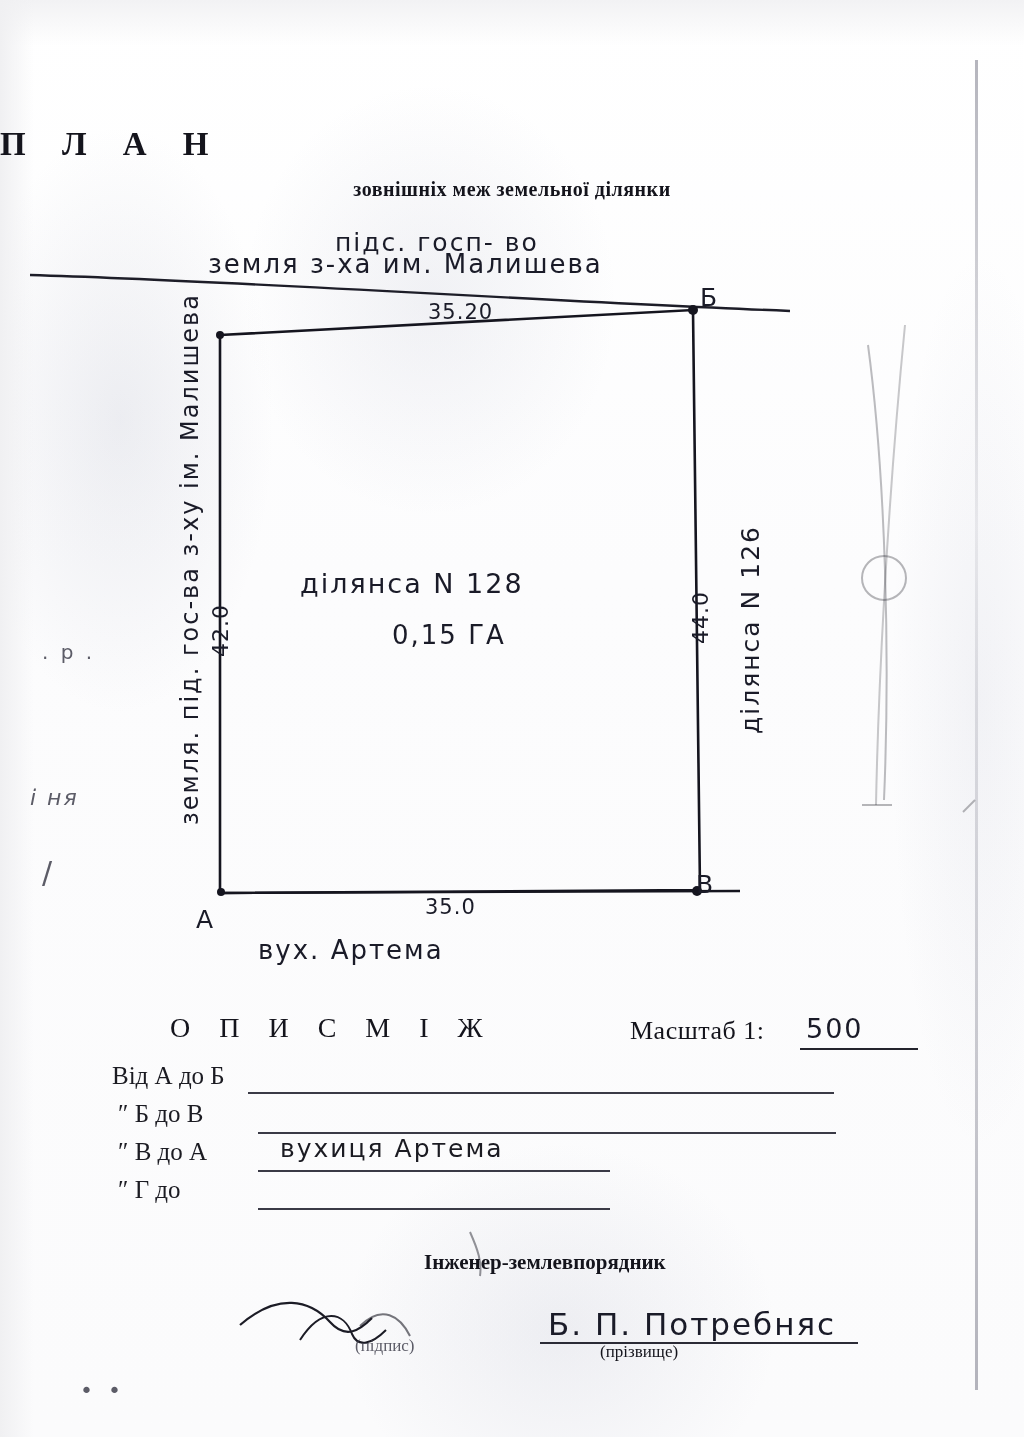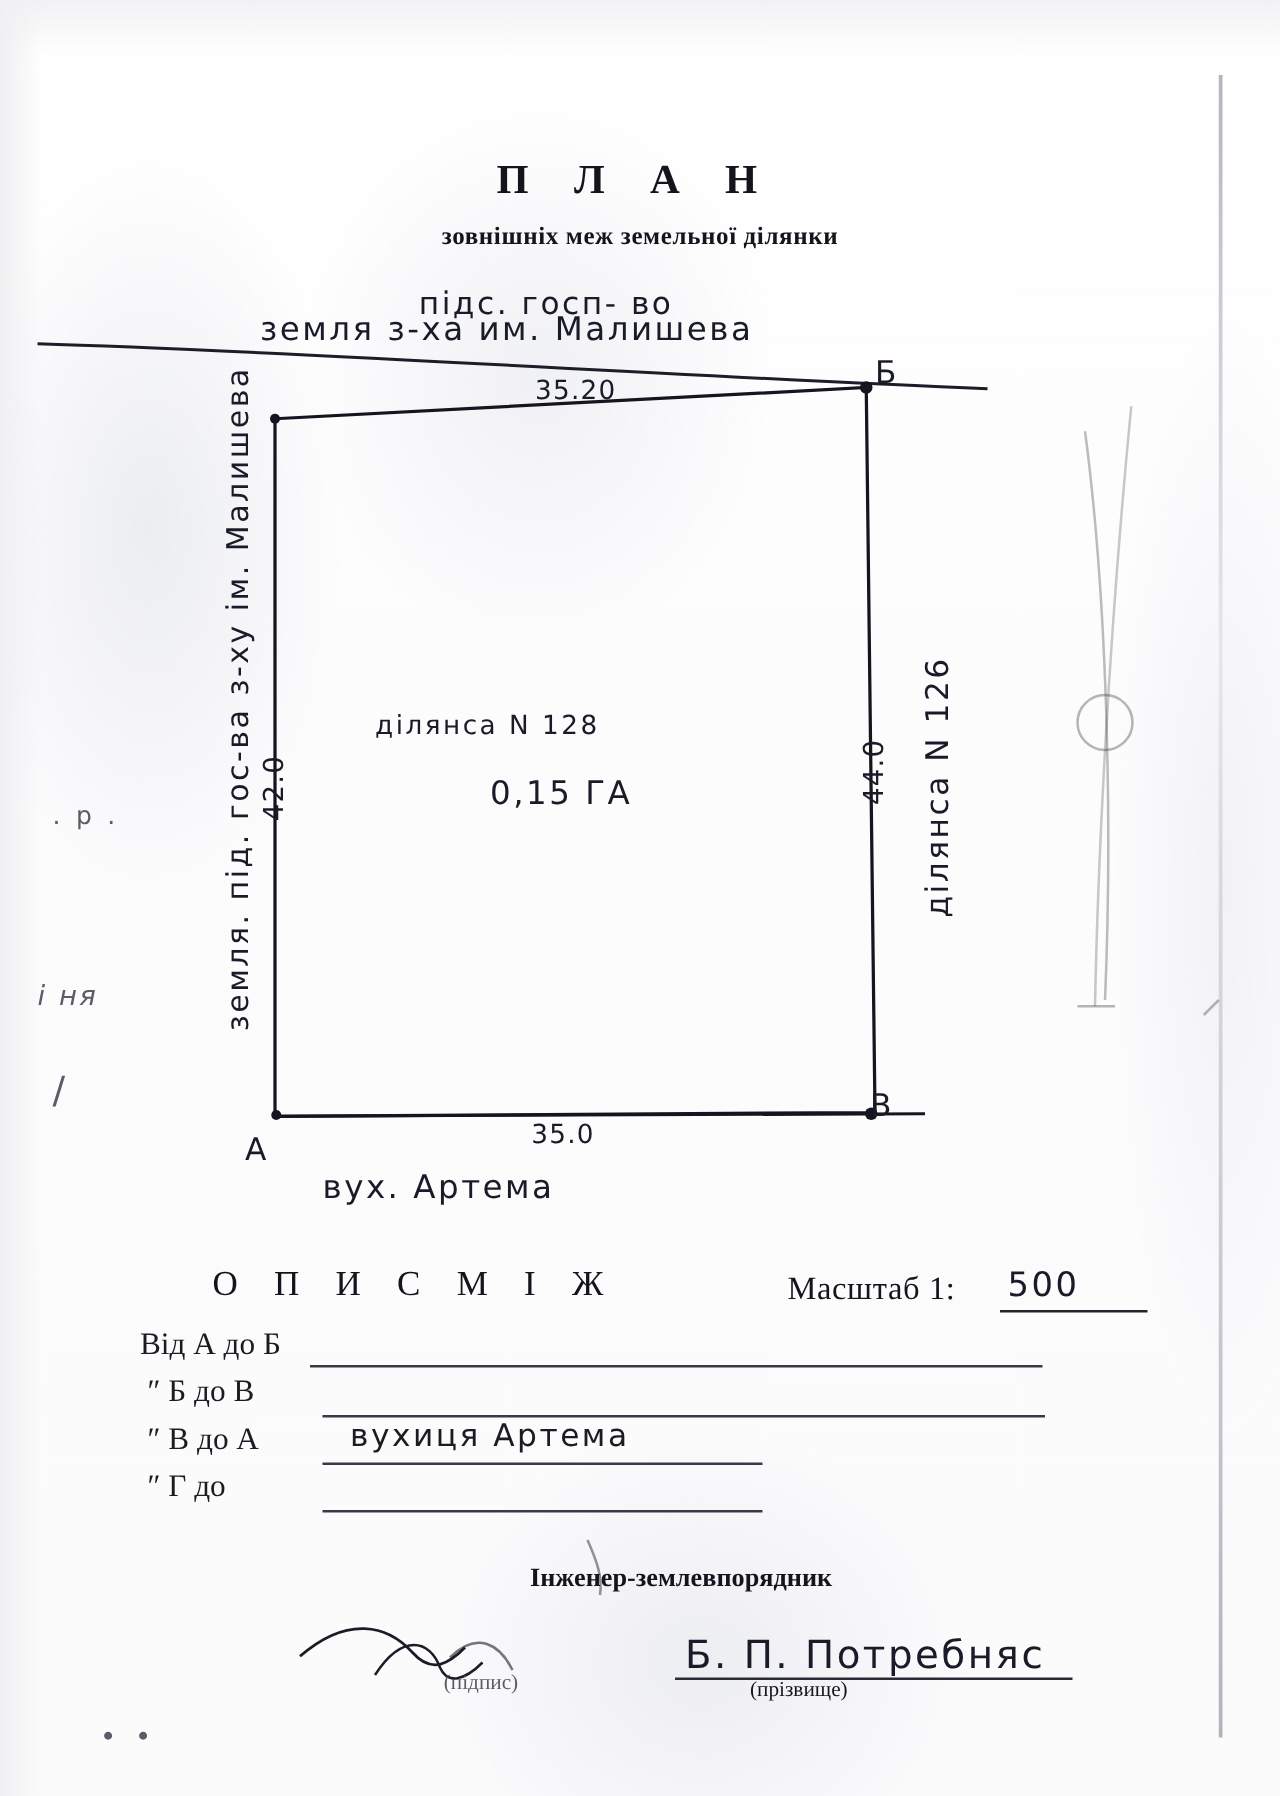--- a/index.html
+++ b/index.html
@@ -55,21 +55,21 @@
   }
   .print {
     font-family: "Liberation Serif", serif;
     color: #14141c;
   }
 
   .abs { position: absolute; white-space: nowrap; }
 
   
   #title-main {
-    left: 0; top: 126px; width: 1017px; text-align: center;
+    left: 0; top: 126px; width: 1017px; text-align: left;
     font-size: 33px; font-weight: bold; letter-spacing: 14px;
   }
   #title-sub {
     left: 0; top: 178px; width: 1024px; text-align: center;
     font-size: 20px; font-weight: bold; letter-spacing: 0.5px;
   }
 
   
   #caption-line1 {
     left: 335px; top: 228px; font-size: 25px;
@@ -95,21 +95,21 @@
     transform: rotate(-90deg);
     transform-origin: center center;
     font-size: 25px;
     text-align: center;
   }
 
   
   #plot-svg { position: absolute; left: 0; top: 0; }
 
   
-  #label-plot-name { left: 300px; top: 568px; font-size: 21px; }
+  #label-plot-name { left: 300px; top: 568px; font-size: 27px; }
   #label-plot-area { left: 392px; top: 620px; font-size: 26px; }
   #label-top-dim  { left: 428px; top: 300px; font-size: 21px; letter-spacing: 1px;}
   #label-bottom-dim { left: 425px; top: 895px; font-size: 21px; letter-spacing: 1px;}
   #label-left-dim {
     left: 150px; top: 618px; width: 140px; text-align: center;
     transform: rotate(-90deg); transform-origin: center center;
     font-size: 22px; letter-spacing: 1px;
   }
   #label-right-dim {
     left: 630px; top: 605px; width: 140px; text-align: center;

